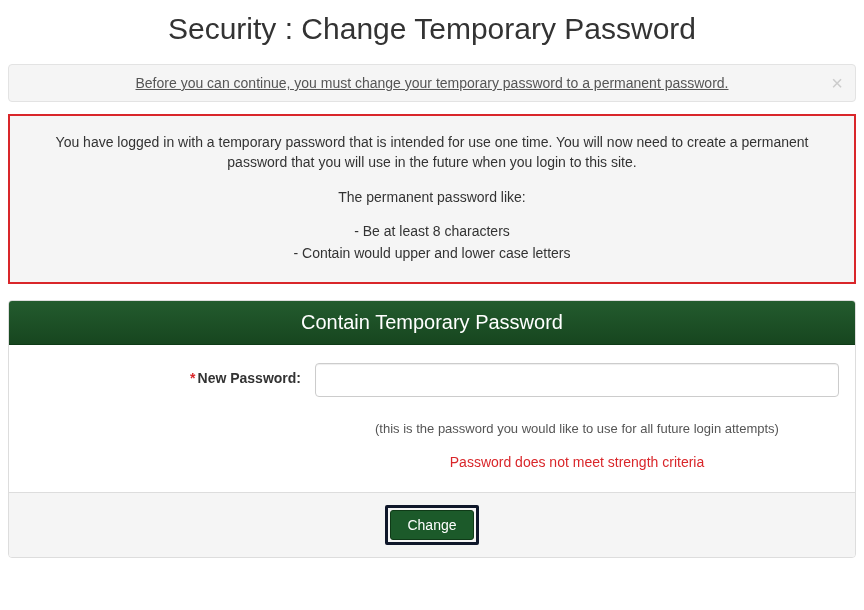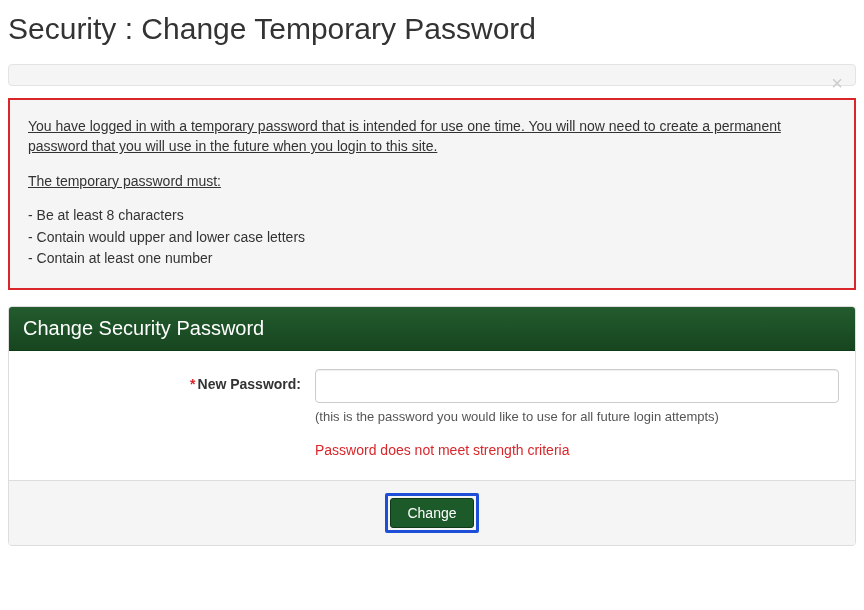--- a/index.html
+++ b/index.html
@@ -1,15 +1,15 @@
 <!DOCTYPE html>
 <html><head>
   <meta charset="utf-8">
   <style>
-    * { box-sizing: border-box; }
+    * { box-sizing: border-box; text-align: center; }
     body {
       margin: 0;
       padding: 8px;
       font-family: "Helvetica Neue", Helvetica, Arial, sans-serif;
       font-size: 14px;
       color: #333;
       background: #fff;
       width: 864px;
     }
     h2.page-title {
@@ -43,21 +43,21 @@
       border: none;
       padding: 0;
     }
     .info-box {
       border: 2px solid #d9262a;
       background: #f5f5f5;
       padding: 16px 18px 18px 18px;
       color: #333;
       margin-bottom: 16px;
     }
-    .info-box p { margin: 0 0 14px 0; line-height: 1.45; text-decoration: underline; }
+    .info-box p { margin: 0 0 14px 0; line-height: 1.45; }
     .info-box .reqs { margin-top: 6px; line-height: 1.55; }
     .panel {
       border: 1px solid #ddd;
       border-radius: 4px;
       overflow: hidden;
       margin-bottom: 0;
     }
     .panel-head {
       background: linear-gradient(#235b2e, #17461f);
       color: #fff;
@@ -98,64 +98,64 @@
       height: 34px;
       padding: 6px 10px;
       font-size: 14px;
       border: 1px solid #ccc;
       border-radius: 4px;
       box-shadow: inset 0 1px 1px rgba(0,0,0,.07);
     }
     .hint {
       color: #555;
       font-size: 13px;
-      margin-top: 6px;
+      margin-top: 24px;
     }
     .error-msg {
       color: #d9262a;
       font-size: 14px;
       margin-top: 18px;
     }
     .btn-change-wrap {
       display: inline-block;
-      border: 3px solid #1d4ed8;
+      border: 3px solid #0f172a;
       padding: 2px;
       border-radius: 2px;
     }
     .btn-change {
       background: #1c5a2a;
       color: #fff;
       border: 1px solid #0f3a17;
       padding: 6px 16px;
       font-size: 14px;
       border-radius: 3px;
       cursor: pointer;
     }
   </style>
 </head>
 <body>
 
 <h2 class="page-title">Security : Change Temporary Password</h2>
 
 <div class="alert-bar">
+  <span class="alert-text">Before you can continue, you must change your temporary password to a permanent password.</span>
   <button class="close-btn">×</button>
 </div>
 
 <div class="info-box">
   <p>You have logged in with a temporary password that is intended for use one time. You will now need to create a permanent password that you will use in the future when you login to this site.</p>
-  <p>The temporary password must:</p>
+  <p>The permanent password like:</p>
   <div class="reqs">
     <div>- Be at least 8 characters</div>
     <div>- Contain would upper and lower case letters</div>
-    <div>- Contain at least one number</div>
   </div>
 </div>
 
 <div class="panel">
-  <div class="panel-head">Change Security Password</div>
+  <div class="panel-head">Contain Temporary Password</div>
   <div class="panel-body">
 
     <div class="form-row">
       <div class="form-label">
         <span class="req">*</span><span>New Password:</span>
       </div>
       <div class="form-field">
         <input type="password" value="" style="">
         <div class="hint">(this is the password you would like to use for all future login attempts)</div>
         <div class="error-msg">Password does not meet strength criteria</div>

